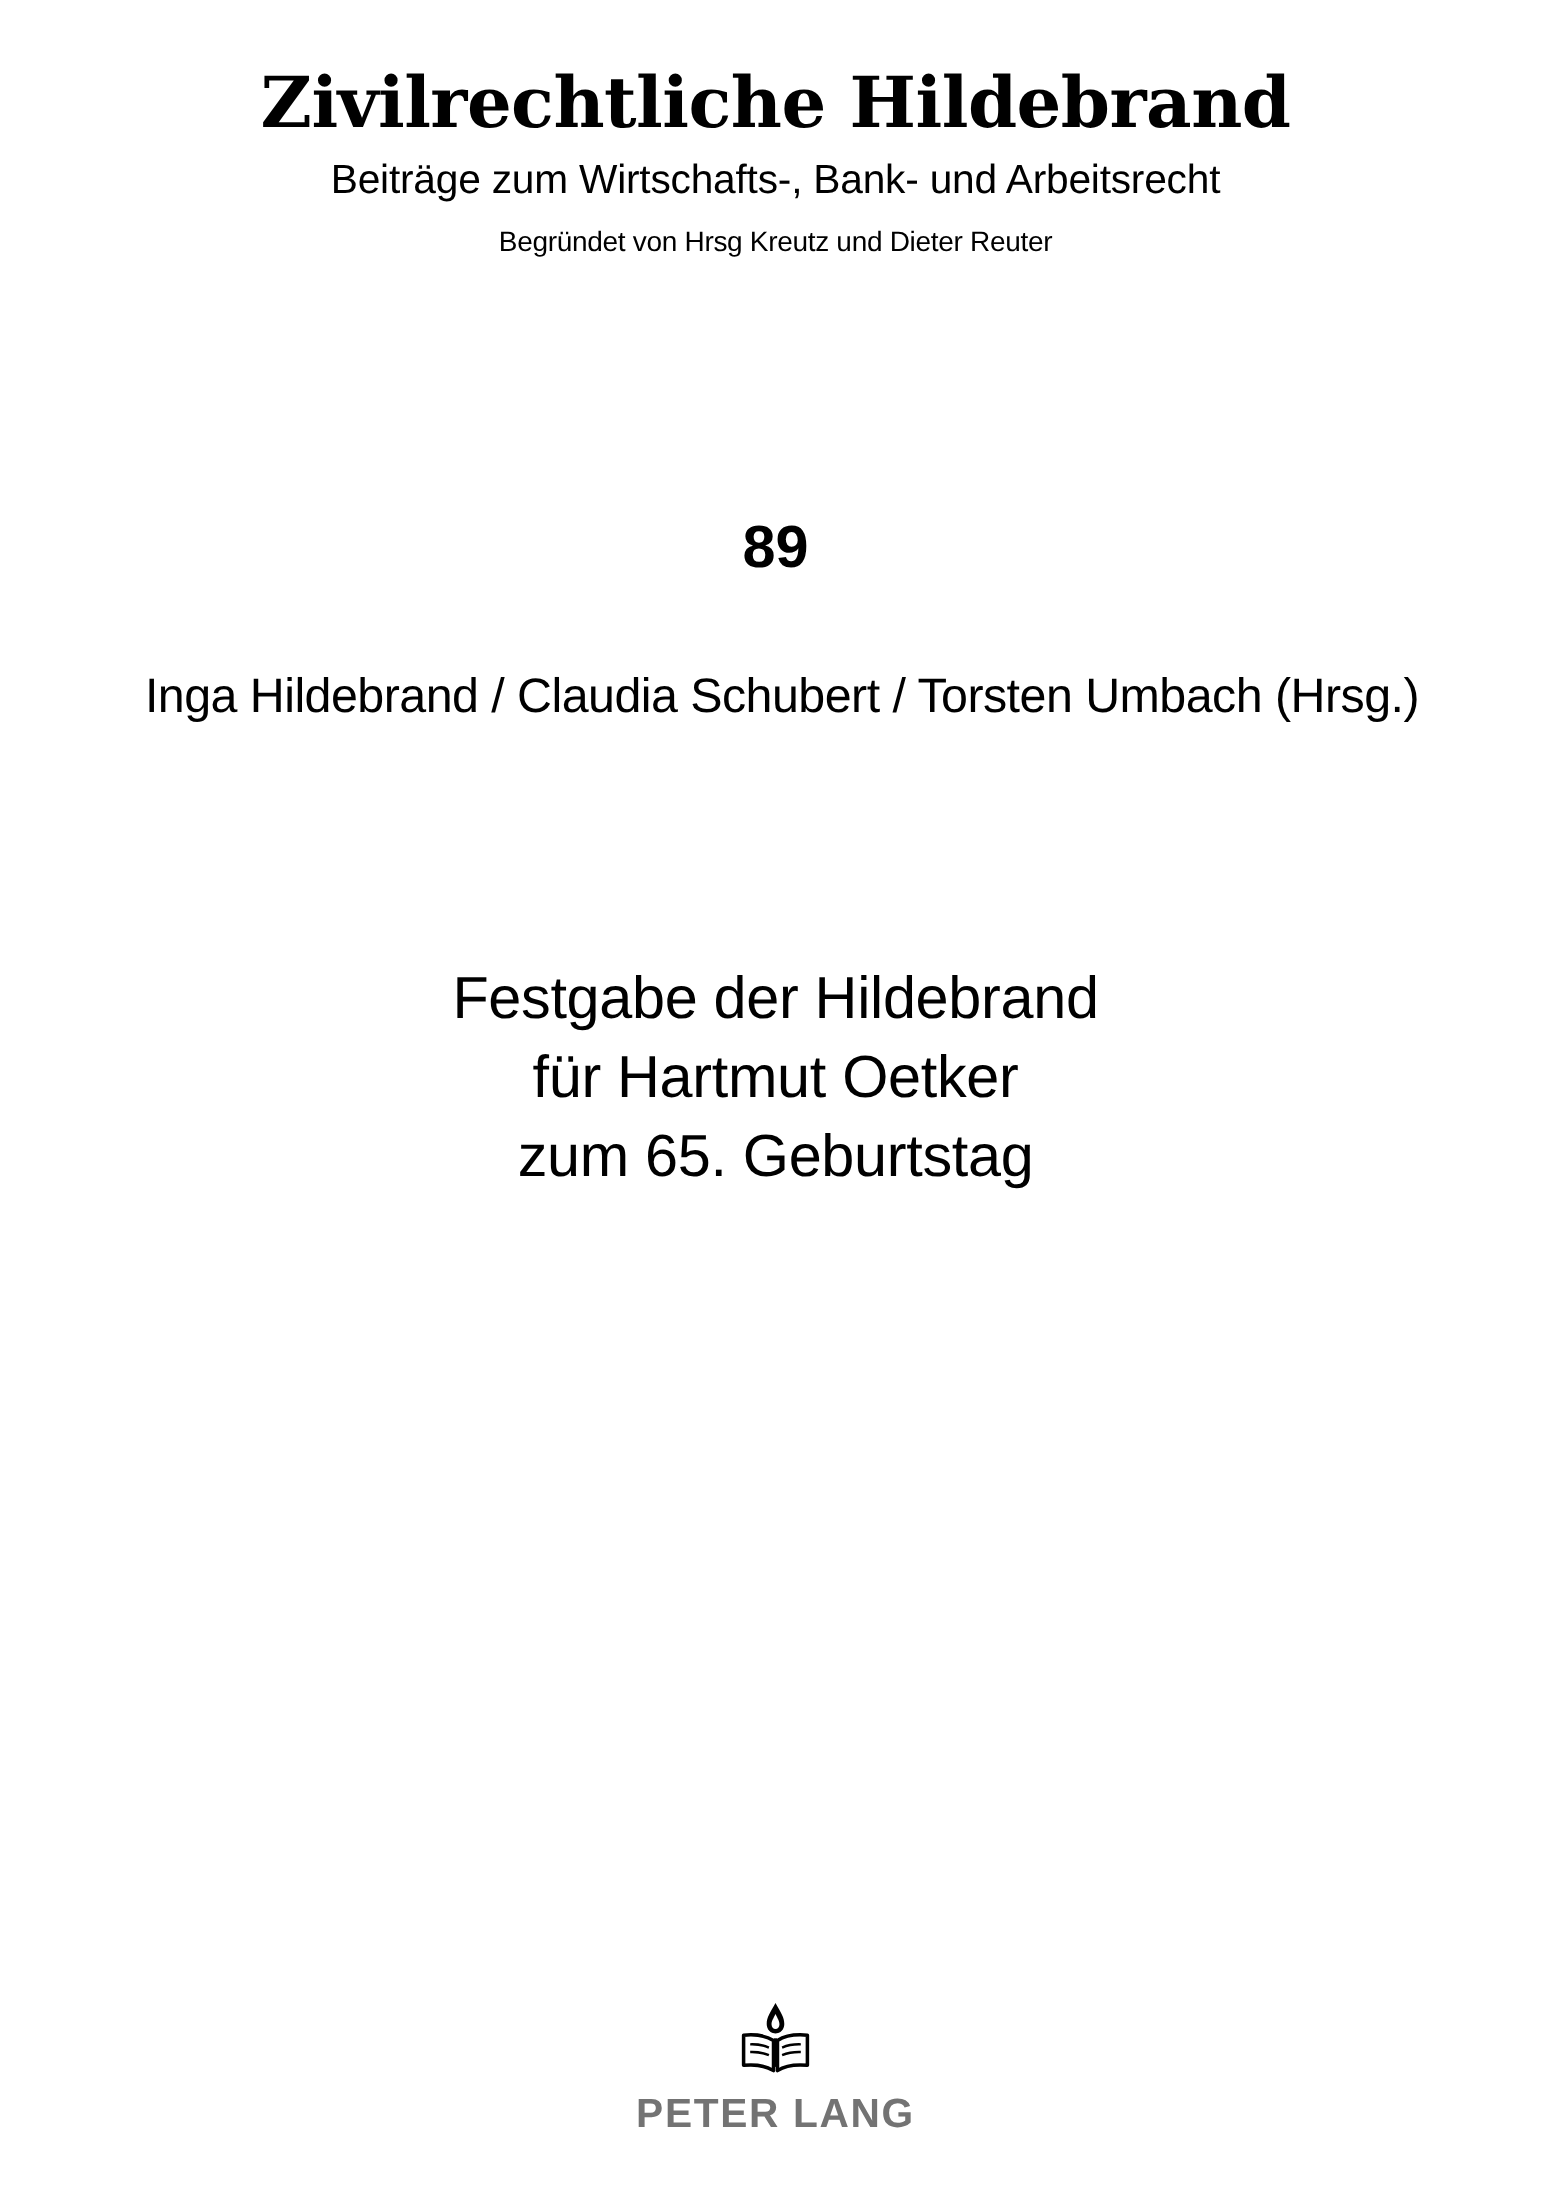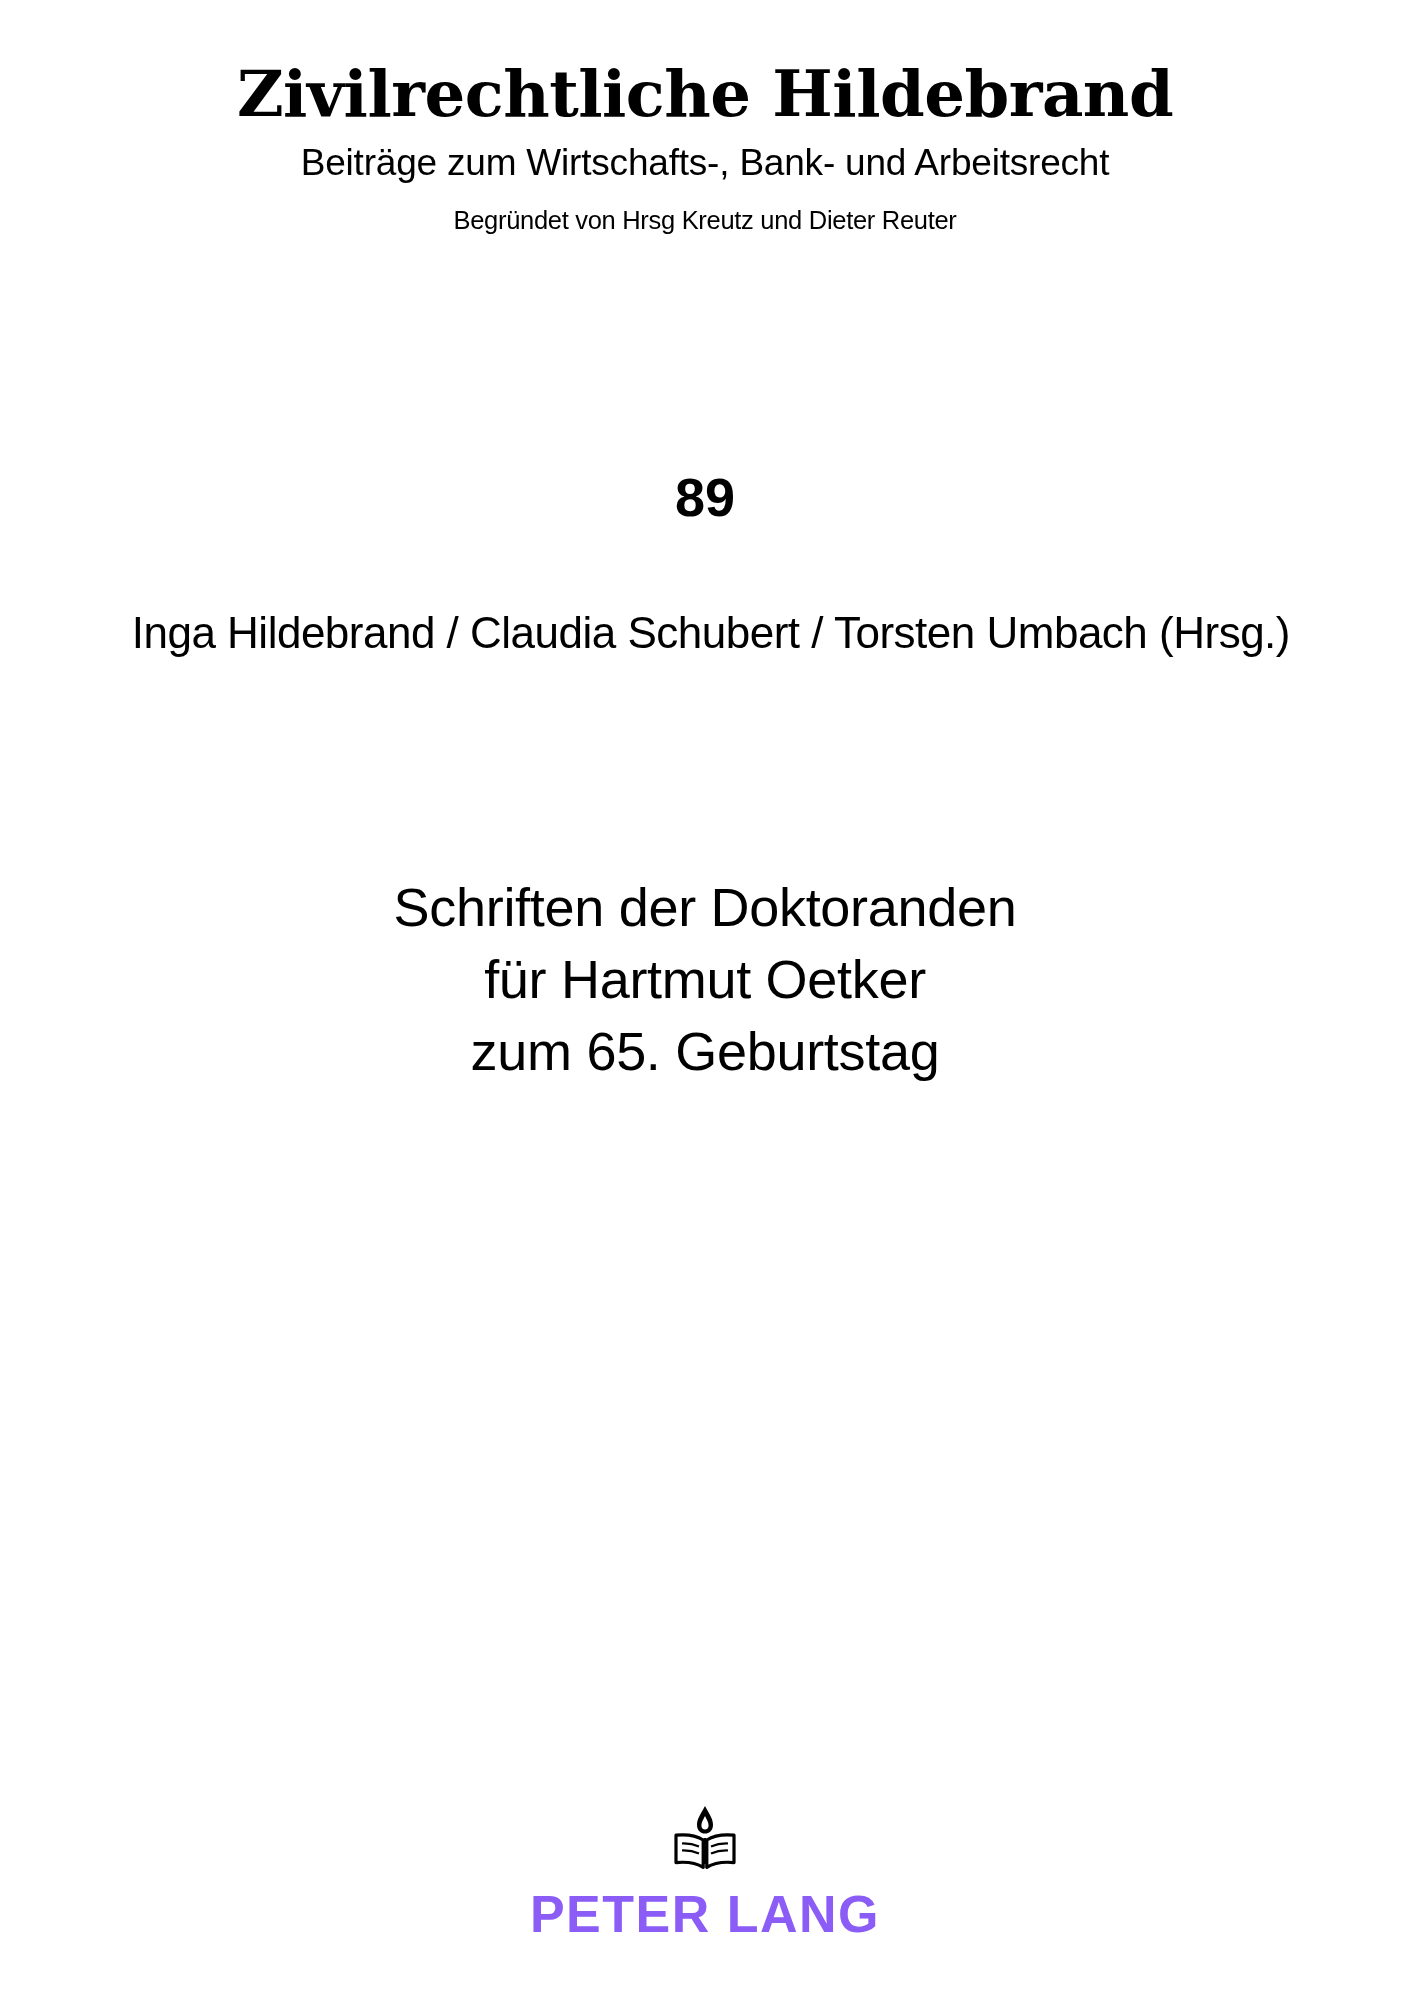--- a/index.html
+++ b/index.html
@@ -128,23 +128,23 @@
   }
   .publisher-mark {
     display: block;
     margin: 0 auto 10px auto;
     width: 64px;
     height: 74px;
   }
   .publisher-name {
     font-family: "Liberation Sans", sans-serif;
     font-weight: 700;
-    font-size: 52px;
+    font-size: 37px;
     letter-spacing: 1.5px;
-    color: #8b5cf6;
+    color: #737373;
     line-height: 1;
   }
 </style>
 </head>
 <body>
 
 <div class="page">
 
   <div class="series-block">
     <h1 class="series-title">Zivilrechtliche Hildebrand</h1>
@@ -153,21 +153,21 @@
   </div>
 
   <div class="volume-number">89</div>
 
   <div class="authors">
     <span class="line">Inga Hildebrand / Claudia Schubert /</span>
     <span class="line">Torsten Umbach (Hrsg.)</span>
   </div>
 
   <div class="book-title">
-    <span class="line">Schriften der Doktoranden</span>
+    <span class="line">Festgabe der Hildebrand</span>
     <span class="line">für Hartmut Oetker</span>
     <span class="line">zum 65. Geburtstag</span>
   </div>
 
   <div class="publisher">
     <svg class="publisher-mark" viewBox="0 0 64 74" aria-hidden="true">
 
       <path d="M32 2 C27 11 24 15 24 21 c0 5 3.6 8.6 8 8.6 s8 -3.6 8 -8.6 c0 -6 -3 -10 -8 -19 z" fill="#000000"></path>
 
       <path d="M32 12 C29.8 16.5 28.4 18.6 28.4 21.4 c0 2.4 1.6 4.1 3.6 4.1 s3.6 -1.7 3.6 -4.1 c0 -2.8 -1.4 -4.9 -3.6 -9.4 z" fill="#ffffff"></path>

